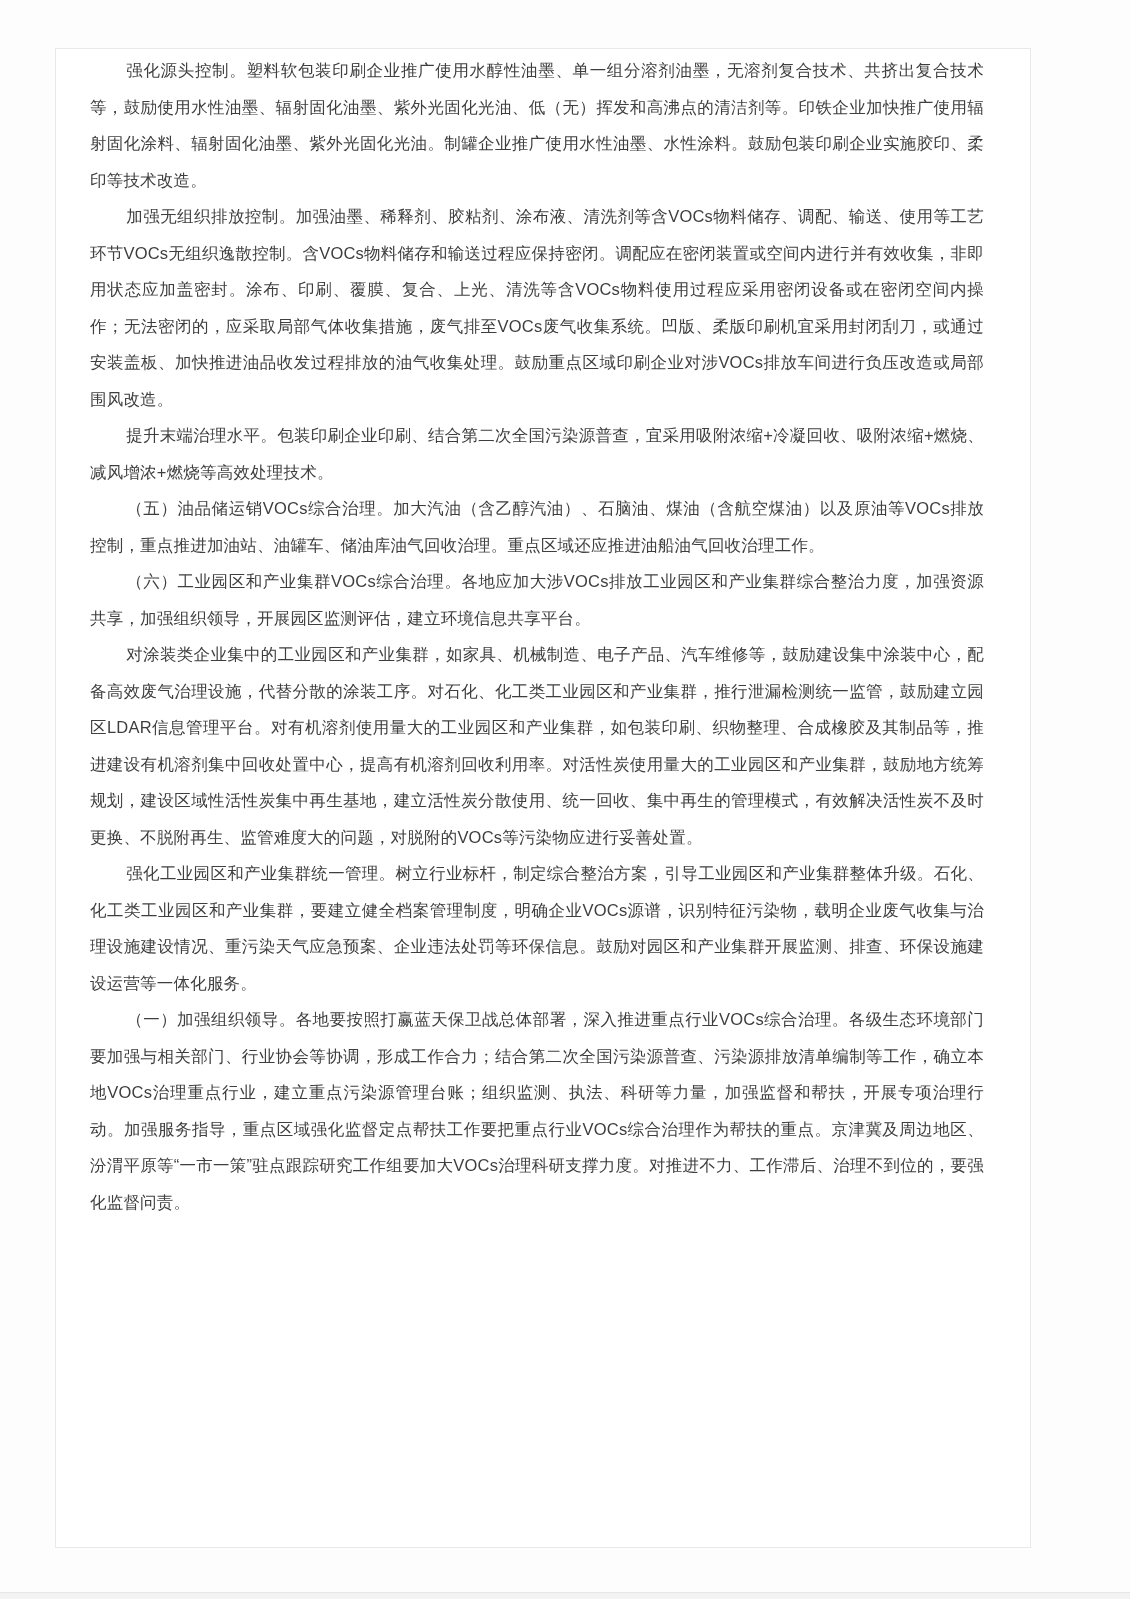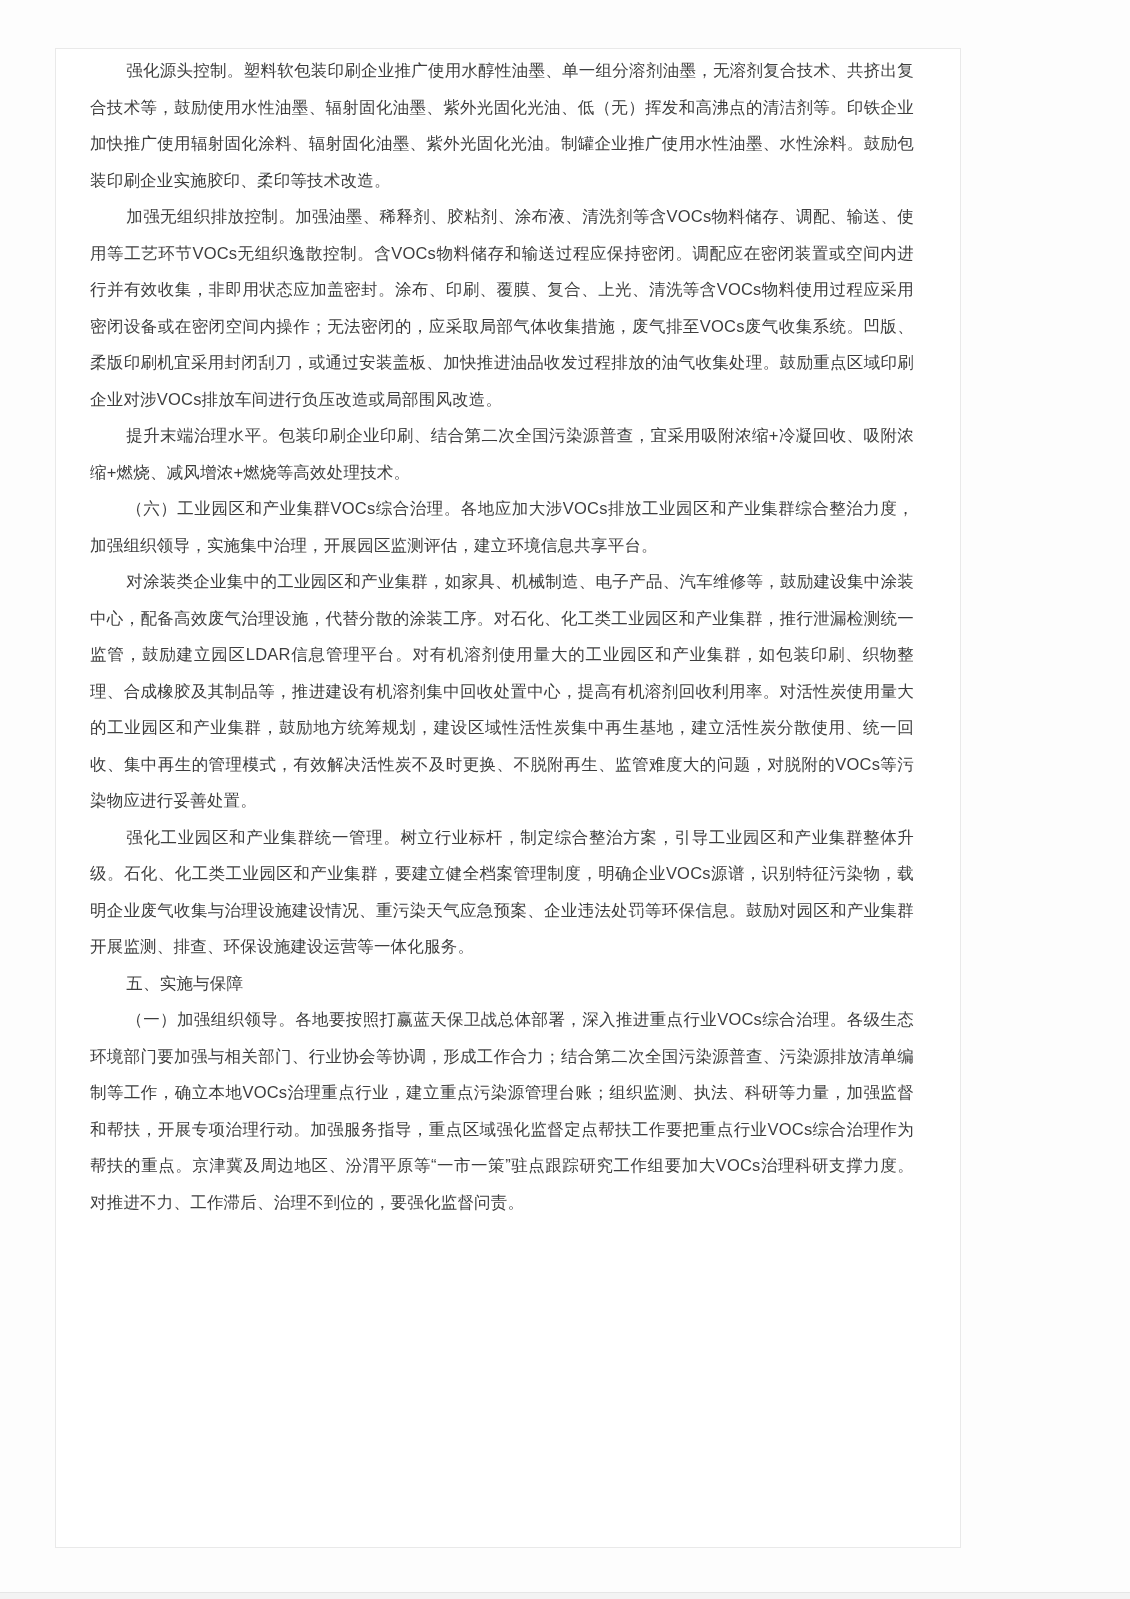--- a/index.html
+++ b/index.html
@@ -9,21 +9,21 @@
     height: 1599px;
     background: #fdfdfd;
     font-family: "Liberation Sans", "DejaVu Sans", sans-serif;
     overflow: hidden;
     position: relative;
   }
   .page {
     position: absolute;
     left: 55px;
     top: 48px;
-    width: 906px;
+    width: 976px;
     height: 1500px;
     background: #ffffff;
     border: 1px solid #e9e9e9;
     box-sizing: border-box;
   }
   .doc-body {
     padding: 3px 46px 0 34px;
   }
   .doc-body p.para {
     margin: 0;
@@ -47,21 +47,21 @@
   }
 </style>
 </head>
 <body>
 
 <div class="page">
   <div class="doc-body">
       <p class="para">强化源头控制。塑料软包装印刷企业推广使用水醇性油墨、单一组分溶剂油墨，无溶剂复合技术、共挤出复合技术等，鼓励使用水性油墨、辐射固化油墨、紫外光固化光油、低（无）挥发和高沸点的清洁剂等。印铁企业加快推广使用辐射固化涂料、辐射固化油墨、紫外光固化光油。制罐企业推广使用水性油墨、水性涂料。鼓励包装印刷企业实施胶印、柔印等技术改造。</p>
       <p class="para">加强无组织排放控制。加强油墨、稀释剂、胶粘剂、涂布液、清洗剂等含VOCs物料储存、调配、输送、使用等工艺环节VOCs无组织逸散控制。含VOCs物料储存和输送过程应保持密闭。调配应在密闭装置或空间内进行并有效收集，非即用状态应加盖密封。涂布、印刷、覆膜、复合、上光、清洗等含VOCs物料使用过程应采用密闭设备或在密闭空间内操作；无法密闭的，应采取局部气体收集措施，废气排至VOCs废气收集系统。凹版、柔版印刷机宜采用封闭刮刀，或通过安装盖板、加快推进油品收发过程排放的油气收集处理。鼓励重点区域印刷企业对涉VOCs排放车间进行负压改造或局部围风改造。</p>
       <p class="para">提升末端治理水平。包装印刷企业印刷、结合第二次全国污染源普查，宜采用吸附浓缩+冷凝回收、吸附浓缩+燃烧、减风增浓+燃烧等高效处理技术。</p>
-      <p class="para">（六）工业园区和产业集群VOCs综合治理。各地应加大涉VOCs排放工业园区和产业集群综合整治力度，加强组织领导，实施集中治理，开展园区监测评估，建立环境信息共享平台。</p>
+      <p class="para">（五）油品储运销VOCs综合治理。加大汽油（含乙醇汽油）、石脑油、煤油（含航空煤油）以及原油等VOCs排放控制，重点推进加油站、油罐车、储油库油气回收治理。重点区域还应推进油船油气回收治理工作。</p>
+      <p class="para">（六）工业园区和产业集群VOCs综合治理。各地应加大涉VOCs排放工业园区和产业集群综合整治力度，加强资源共享，加强组织领导，开展园区监测评估，建立环境信息共享平台。</p>
       <p class="para">对涂装类企业集中的工业园区和产业集群，如家具、机械制造、电子产品、汽车维修等，鼓励建设集中涂装中心，配备高效废气治理设施，代替分散的涂装工序。对石化、化工类工业园区和产业集群，推行泄漏检测统一监管，鼓励建立园区LDAR信息管理平台。对有机溶剂使用量大的工业园区和产业集群，如包装印刷、织物整理、合成橡胶及其制品等，推进建设有机溶剂集中回收处置中心，提高有机溶剂回收利用率。对活性炭使用量大的工业园区和产业集群，鼓励地方统筹规划，建设区域性活性炭集中再生基地，建立活性炭分散使用、统一回收、集中再生的管理模式，有效解决活性炭不及时更换、不脱附再生、监管难度大的问题，对脱附的VOCs等污染物应进行妥善处置。</p>
       <p class="para">强化工业园区和产业集群统一管理。树立行业标杆，制定综合整治方案，引导工业园区和产业集群整体升级。石化、化工类工业园区和产业集群，要建立健全档案管理制度，明确企业VOCs源谱，识别特征污染物，载明企业废气收集与治理设施建设情况、重污染天气应急预案、企业违法处罚等环保信息。鼓励对园区和产业集群开展监测、排查、环保设施建设运营等一体化服务。</p>
-      <p class="para">五、实施与保障</p>
       <p class="para">（一）加强组织领导。各地要按照打赢蓝天保卫战总体部署，深入推进重点行业VOCs综合治理。各级生态环境部门要加强与相关部门、行业协会等协调，形成工作合力；结合第二次全国污染源普查、污染源排放清单编制等工作，确立本地VOCs治理重点行业，建立重点污染源管理台账；组织监测、执法、科研等力量，加强监督和帮扶，开展专项治理行动。加强服务指导，重点区域强化监督定点帮扶工作要把重点行业VOCs综合治理作为帮扶的重点。京津冀及周边地区、汾渭平原等“一市一策”驻点跟踪研究工作组要加大VOCs治理科研支撑力度。对推进不力、工作滞后、治理不到位的，要强化监督问责。</p>
     </div>
 </div>
 
 <div class="bottom-strip"></div>
 
 </body></html>

